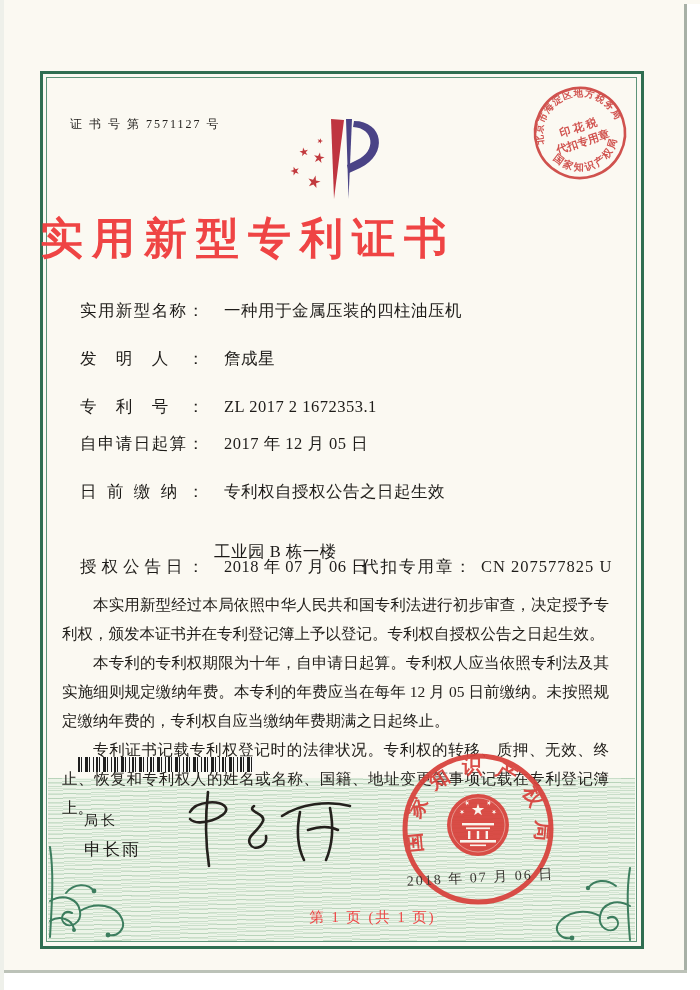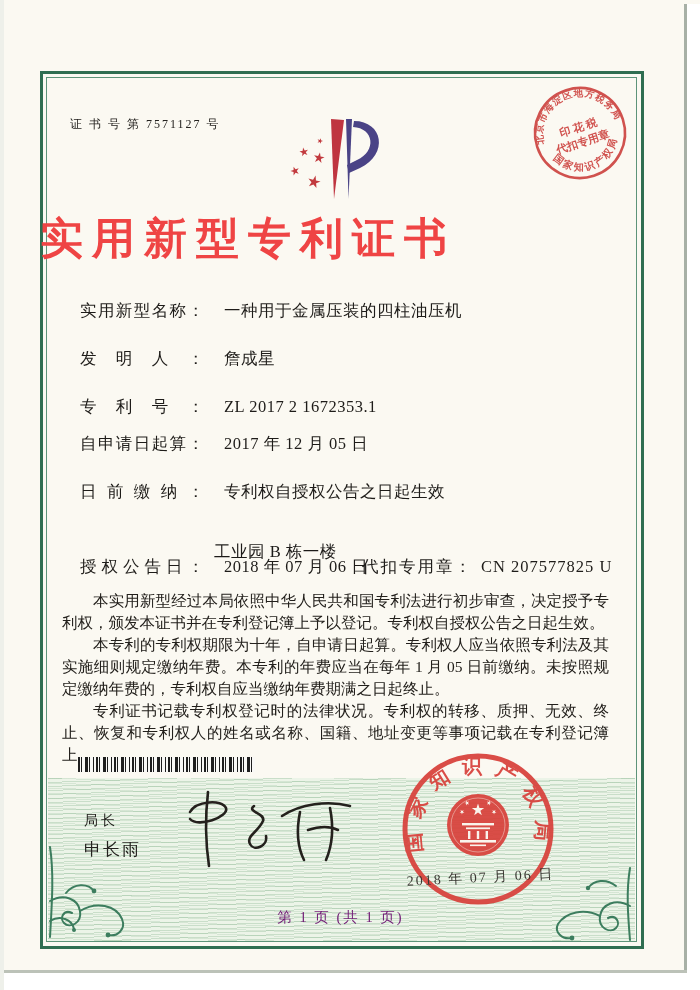--- a/index.html
+++ b/index.html
@@ -37,21 +37,21 @@
 
   .frow { position:absolute; left:80px; font-size:16.5px; white-space:nowrap; color:#1e1c19; }
   .flabel { display:inline-block; width:124px; text-align:justify; text-align-last:justify; }
   .fvalue { display:inline-block; margin-left:20px; letter-spacing:0.5px; }
   .addr2  { position:absolute; left:214px; top:541px; font-size:16.5px; letter-spacing:0.5px; }
   .grant-right { position:absolute; left:282px; top:0; }
   .grant-right .glabel { letter-spacing:2px; }
   .grant-right .gvalue { margin-left:8px; letter-spacing:1px; }
 
   .paras { position:absolute; left:62px; top:590px; width:547px;
-           font-size:15.5px; line-height:22px; text-align:justify; color:#23201c; }
+           font-size:15.5px; line-height:29px; text-align:justify; color:#23201c; }
   .paras p { margin:0; text-indent:2em; }
 
   .barcode { position:absolute; left:78px; top:757px; width:177px; height:15px;
     background-image:repeating-linear-gradient(90deg,
       #1e1e1e 0 2px, #f8f8f6 2px 3px, #1e1e1e 3px 4px, #f8f8f6 4px 7px,
       #1e1e1e 7px 10px, #f8f8f6 10px 11px, #1e1e1e 11px 12px, #f8f8f6 12px 15px,
       #1e1e1e 15px 16px, #f8f8f6 16px 18px); }
 
   .signer-title { position:absolute; left:84px; top:812px; font-size:14px; letter-spacing:3px;
                   font-family:"Liberation Sans","DejaVu Sans",sans-serif; color:#23211e; }
@@ -59,21 +59,21 @@
                   font-family:"Liberation Sans","DejaVu Sans",sans-serif; color:#23211e; }
   .signature-svg { position:absolute; left:178px; top:786px; }
 
   .logo-svg  { position:absolute; left:283px; top:110px; }
   .taxstamp-svg { position:absolute; left:523px; top:76px; }
   .seal-svg  { position:absolute; left:398px; top:749px; }
   .orn-left  { position:absolute; left:44px;  top:843px; }
   .orn-right { position:absolute; left:540px; top:866px; transform:scaleX(-1); }
 
   .footer { position:absolute; left:40px; top:908px; width:601px; text-align:center;
-            font-size:14.5px; letter-spacing:2px; color:#701a75; }
+            font-size:14.5px; letter-spacing:2px; color:#ef4444;padding-left:32px; }
 </style>
 </head>
 <body>
 
 <div class="page">
 
   <div class="frame-outer"></div>
   <div class="frame-inner"></div>
 
   <div class="band"></div>
@@ -137,21 +137,21 @@
 
   <div class="frow" style="top:556px">
     <span class="flabel">授权公告日：</span><span class="fvalue">2018 年 07 月 06 日</span>
     <span class="grant-right">
       <span class="glabel">代扣专用章：</span><span class="gvalue">CN 207577825 U</span>
     </span>
   </div>
 
   <div class="paras">
     <p>本实用新型经过本局依照中华人民共和国专利法进行初步审查，决定授予专利权，颁发本证书并在专利登记簿上予以登记。专利权自授权公告之日起生效。</p>
-    <p>本专利的专利权期限为十年，自申请日起算。专利权人应当依照专利法及其实施细则规定缴纳年费。本专利的年费应当在每年 1 月 05 日前缴纳。未按照规定缴纳年费的，专利权自应当缴纳年费期满之日起终止。</p>
+    <p>本专利的专利权期限为十年，自申请日起算。专利权人应当依照专利法及其实施细则规定缴纳年费。本专利的年费应当在每年 12 月 05 日前缴纳。未按照规定缴纳年费的，专利权自应当缴纳年费期满之日起终止。</p>
     <p>专利证书记载专利权登记时的法律状况。专利权的转移、质押、无效、终止、恢复和专利权人的姓名或名称、国籍、地址变更等事项记载在专利登记簿上。</p>
   </div>
 
   <div class="barcode"></div>
 
   <div class="signer-title">局长</div>
   <div class="signer-name">申长雨</div>
 
   <svg class="signature-svg" width="190" height="88" viewBox="0 0 190 88">
     <g fill="none" stroke="#24211d" stroke-width="2.6" stroke-linecap="round">

